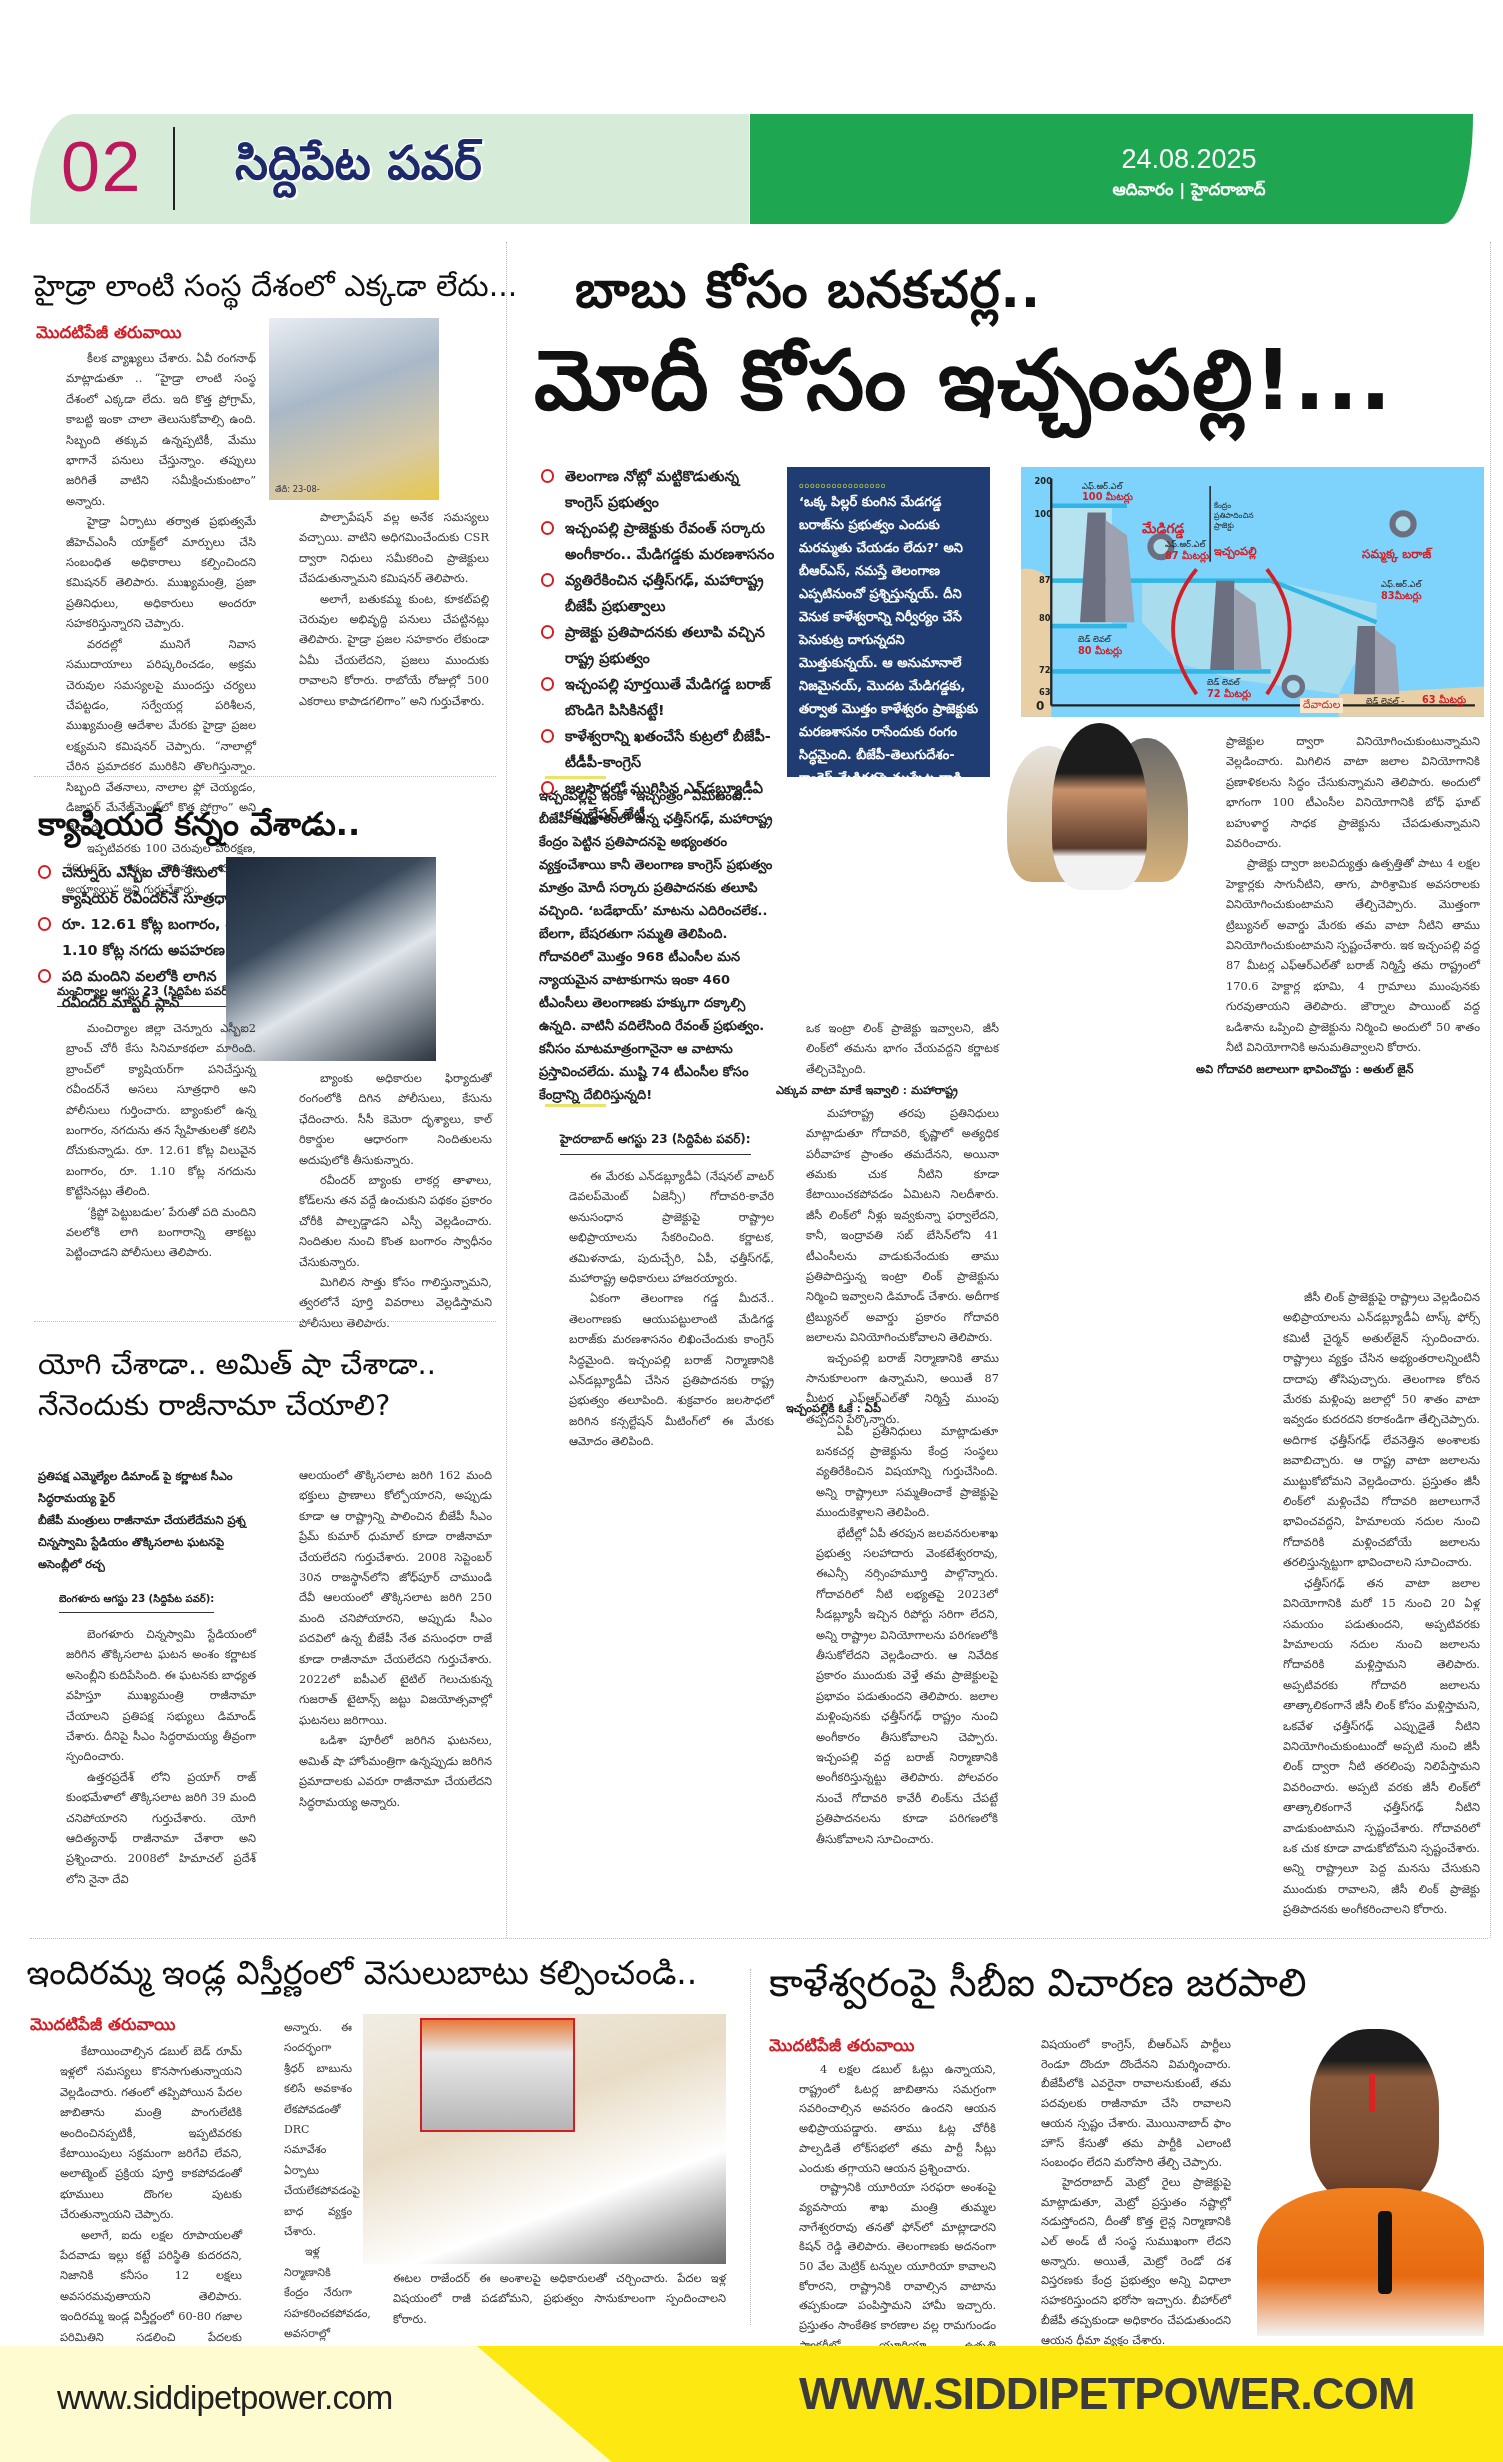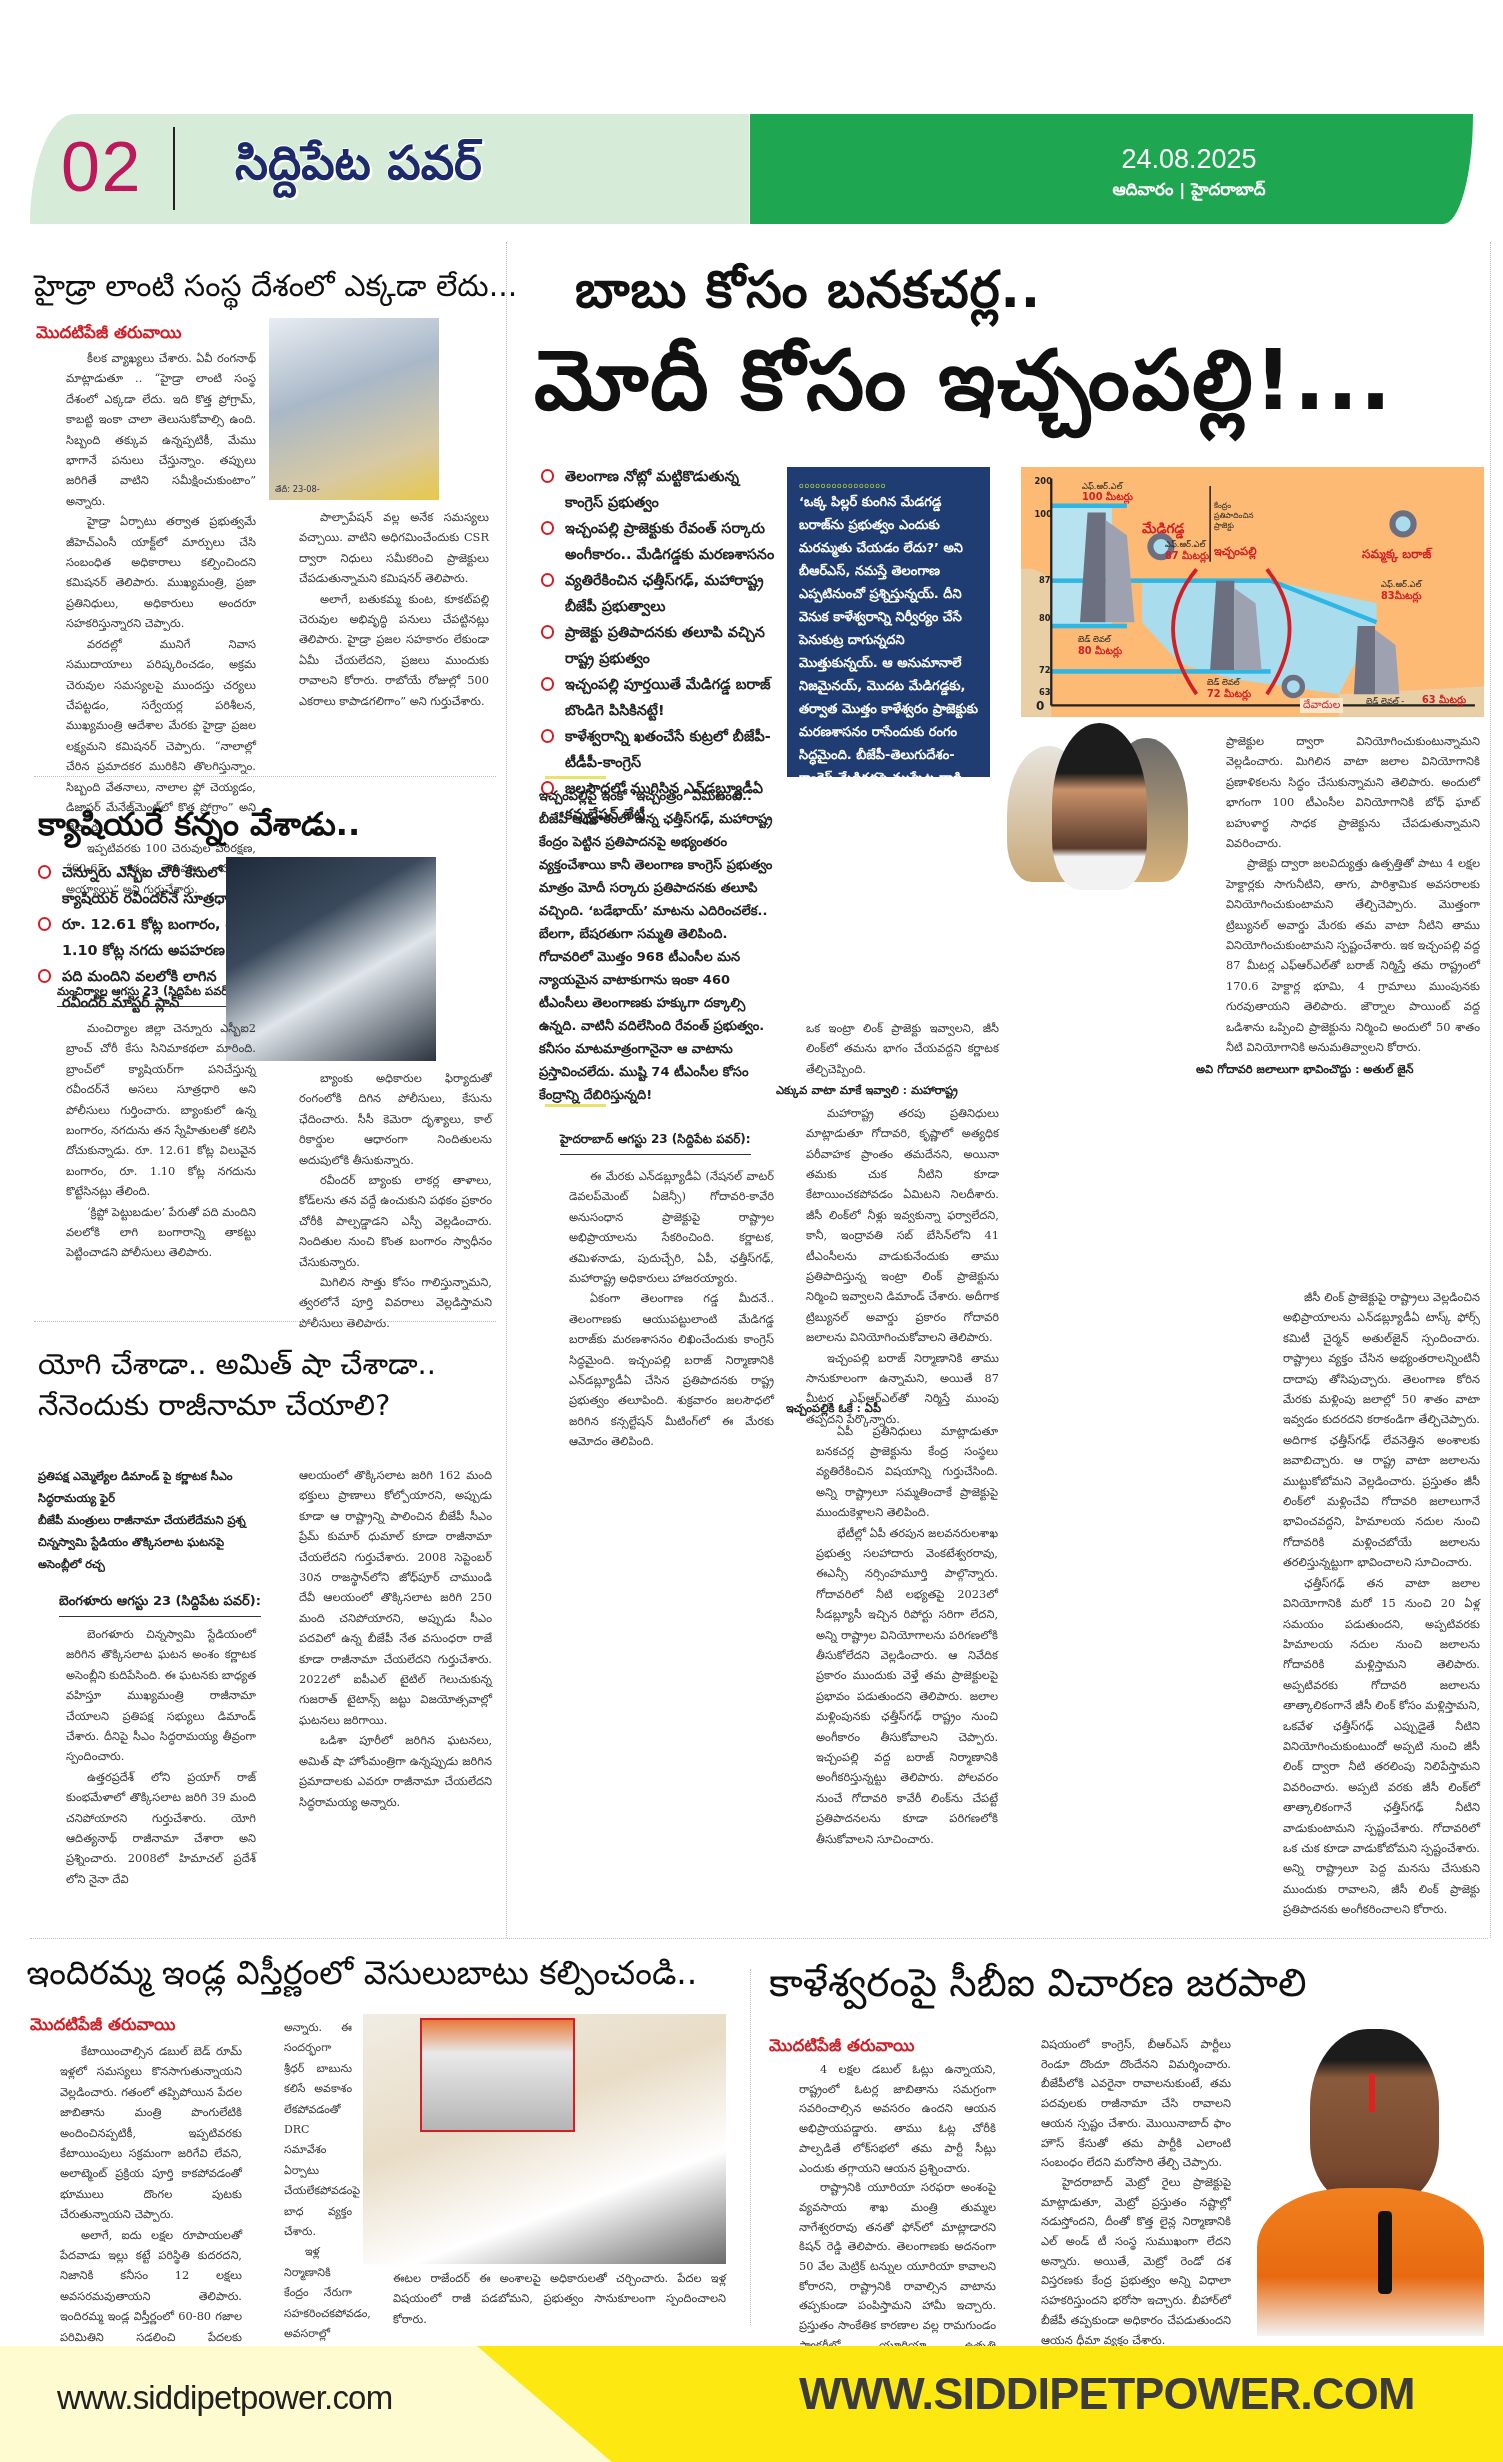--- a/index.html
+++ b/index.html
@@ -24,21 +24,21 @@
   .body p { text-indent: 21px; margin-left: 30px; }
   .bullets { list-style: none; }
   .bullets li { position: relative; padding-left: 26px; font-weight: bold; font-size: 14.4px; line-height: 26px; color: #222; }
   .bullets li::before { content: ""; position: absolute; left: 1.5px; top: 6px; width: 9.8px; height: 9.8px; border: 2.3px solid #d21f26; border-radius: 50%; }
   .dateline { font-weight: bold; font-size: 13px; color: #222; border-bottom: 1.5px solid #333; padding-bottom: 4.5px; display: inline-block; }
   .subhead { font-weight: bold; font-size: 13.6px; color: #222; line-height: 23.5px; }
   .photo { background: linear-gradient(135deg, #7d8a99, #c8b89a 55%, #5a6878); overflow: hidden; }
   .photo-label { position: absolute; bottom: 4.5px; left: 6px; font-size: 8.3px; color: rgba(255,255,255,0.8); }
 
   
-  .info { left: 1021px; top: 467px; width: 463px; height: 250px; background: #fdba74; }
+  .info { left: 1021px; top: 467px; width: 463px; height: 250px; background: #7dd3fc; }
   .blue-box { left: 787px; top: 467px; width: 203px; height: 310px; background: #1f3c73; padding: 13.6px 10.6px 7.6px 12px; }
   .blue-box .dots { color: #b7d43a; font-size: 7.6px; letter-spacing: 0.8px; }
   .blue-box .txt { color: #fff; font-weight: bold; font-size: 13px; line-height: 23px; }
 
   
   .footer-left { left: 0; top: 2346px; width: 1503px; height: 117px; background: #fffbd0; }
   .footer-right { left: 477px; top: 2346px; width: 1026px; height: 117px; background: #fde812; clip-path: polygon(0 0, 100% 0, 100% 100%, 136px 100%); }
   .footer-url-small { left: 57px; top: 2379px; font-family: "Liberation Sans", sans-serif; font-size: 33px; color: #222; letter-spacing: -0.8px; }
   .footer-url-big { left: 799px; top: 2368px; font-family: "Liberation Sans", sans-serif; font-weight: bold; font-size: 45px; color: #3b3b3b; letter-spacing: -0.8px; }
 </style>
@@ -99,21 +99,21 @@
 </section>
 
 <section>
   <h2 class="abs headline" style="left:38px; top:1348px; font-size:29px; font-weight:normal;">యోగి చేశాడా.. అమిత్ షా చేశాడా..</h2>
   <h2 class="abs headline" style="left:38px; top:1389px; font-size:29px; font-weight:normal;">నేనెందుకు రాజీనామా చేయాలి?</h2>
   <div class="abs" style="left:38px; top:1465px; width:216px;">
     <div class="subhead" style="font-size:11.4px; line-height:22px;">ప్రతిపక్ష ఎమ్మెల్యేల డిమాండ్ పై కర్ణాటక సీఎం సిద్ధరామయ్య ఫైర్</div>
     <div class="subhead" style="font-size:11.4px; line-height:22px;">బీజేపీ మంత్రులు రాజీనామా చేయలేదేమని ప్రశ్న</div>
     <div class="subhead" style="font-size:11.4px; line-height:22px;">చిన్నస్వామి స్టేడియం తొక్కిసలాట ఘటనపై అసెంబ్లీలో రచ్చ</div>
   </div>
-  <div class="abs dateline" style="left:59px; top:1593px; font-size:13px;">బెంగళూరు ఆగస్టు 23 (సిద్దిపేట పవర్):</div>
+  <div class="abs dateline" style="left:59px; top:1593px; font-size:10px;">బెంగళూరు ఆగస్టు 23 (సిద్దిపేట పవర్):</div>
   <div class="abs body" style="left:36px; top:1624px; width:220px; font-size:11.4px; line-height:20.4px;">
     <p>బెంగళూరు చిన్నస్వామి స్టేడియంలో జరిగిన తొక్కిసలాట ఘటన అంశం కర్ణాటక అసెంబ్లీని కుదిపేసింది. ఈ ఘటనకు బాధ్యత వహిస్తూ ముఖ్యమంత్రి రాజీనామా చేయాలని ప్రతిపక్ష సభ్యులు డిమాండ్ చేశారు. దీనిపై సీఎం సిద్ధరామయ్య తీవ్రంగా స్పందించారు.</p>
     <p>ఉత్తరప్రదేశ్ లోని ప్రయాగ్ రాజ్ కుంభమేళాలో తొక్కిసలాట జరిగి 39 మంది చనిపోయారని గుర్తుచేశారు. యోగి ఆదిత్యనాథ్ రాజీనామా చేశారా అని ప్రశ్నించారు. 2008లో హిమాచల్ ప్రదేశ్ లోని నైనా దేవి</p>
   </div>
   <div class="abs body" style="left:269px; top:1465px; width:223px; font-size:11.4px; line-height:20.4px;">
     <p style="text-indent:0">ఆలయంలో తొక్కిసలాట జరిగి 162 మంది భక్తులు ప్రాణాలు కోల్పోయారని, అప్పుడు కూడా ఆ రాష్ట్రాన్ని పాలించిన బీజేపీ సీఎం ప్రేమ్ కుమార్ ధుమాల్ కూడా రాజీనామా చేయలేదని గుర్తుచేశారు. 2008 సెప్టెంబర్ 30న రాజస్థాన్‌లోని జోధ్‌పూర్ చాముండి దేవీ ఆలయంలో తొక్కిసలాట జరిగి 250 మంది చనిపోయారని, అప్పుడు సీఎం పదవిలో ఉన్న బీజేపీ నేత వసుంధరా రాజే కూడా రాజీనామా చేయలేదని గుర్తుచేశారు. 2022లో ఐపీఎల్ టైటిల్ గెలుచుకున్న గుజరాత్ టైటాన్స్ జట్టు విజయోత్సవాల్లో ఘటనలు జరిగాయి.</p>
     <p>ఒడిశా పూరీలో జరిగిన ఘటనలు, అమిత్ షా హోంమంత్రిగా ఉన్నప్పుడు జరిగిన ప్రమాదాలకు ఎవరూ రాజీనామా చేయలేదని సిద్ధరామయ్య అన్నారు.</p>
   </div>
 </section>
 

